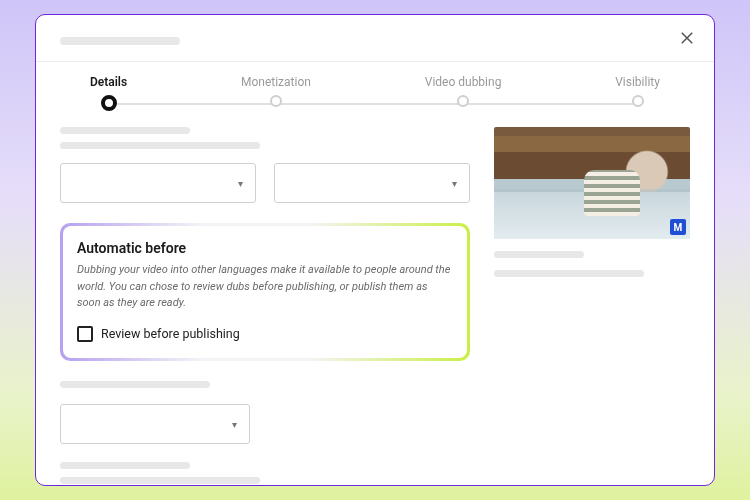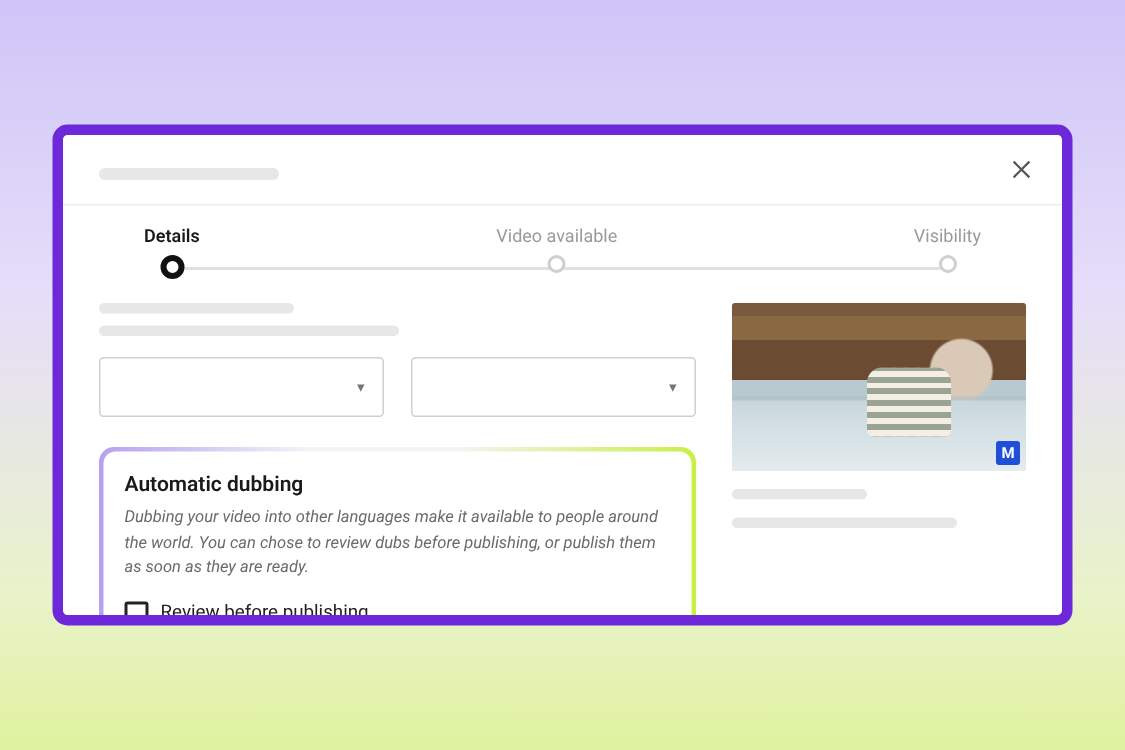--- a/index.html
+++ b/index.html
@@ -2,21 +2,21 @@
 <html><head>
 <meta charset="utf-8">
 <style>
   * { box-sizing: border-box; margin: 0; padding: 0; }
   html, body { width: 750px; height: 500px; overflow: hidden; font-family: Roboto, Arial, sans-serif; }
   body {
     background: linear-gradient(180deg, #cfc5f8 0%, #e6def9 40%, #e9f3c9 80%, #dff29e 100%);
     display: flex; align-items: center; justify-content: center;
   }
   .panel {
-    width: 680px; height: 334px; background: #fff; border: 7px solid #6d28d9;
+    width: 680px; height: 472px; background: #fff; border: 1px solid #6d28d9;
     border-radius: 10px; position: relative; overflow: hidden;
   }
   .close { position: absolute; top: 14px; right: 18px; cursor: pointer; color: #555; }
   .close svg { display:block; }
   .title-ph {
     position: absolute; top: 22px; left: 24px; width: 120px; height: 8px;
     background: #e3e3e3; border-radius: 4px;
   }
   .hr { position:absolute; top:46px; left:0; right:0; height:1px; background:#ececec; }
   .stepper {
@@ -97,21 +97,25 @@
 
   <div class="hr"></div>
 
   <div class="track"></div>
   <div class="stepper">
     <div class="step active">
       <span class="step-label">Details</span>
       <span class="dot"></span>
     </div>
     <div class="step">
-      <span class="step-label">Video available</span>
+      <span class="step-label">Monetization</span>
+      <span class="dot"></span>
+    </div>
+    <div class="step">
+      <span class="step-label">Video dubbing</span>
       <span class="dot"></span>
     </div>
     <div class="step">
       <span class="step-label">Visibility</span>
       <span class="dot"></span>
     </div>
   </div>
 
   <div class="content">
     <div class="cols">
@@ -124,21 +128,21 @@
           <div class="select">
             <span class="chev">▾</span>
           </div>
           <div class="select">
             <span class="chev">▾</span>
           </div>
         </div>
 
         <div class="feature">
           <div class="feature-inner">
-            <div class="feature-title">Automatic dubbing</div>
+            <div class="feature-title">Automatic before</div>
             <div class="feature-desc">Dubbing your video into other languages make it available to people around the world. You can chose to review dubs before publishing, or publish them as soon as they are ready.</div>
             <div class="chk-row">
               <span class="chk"></span>
               <span class="chk-label">Review before publishing</span>
             </div>
           </div>
         </div>
 
         <div class="ph after-ph1"></div>
         <div class="selects" style="margin-bottom:0;">

